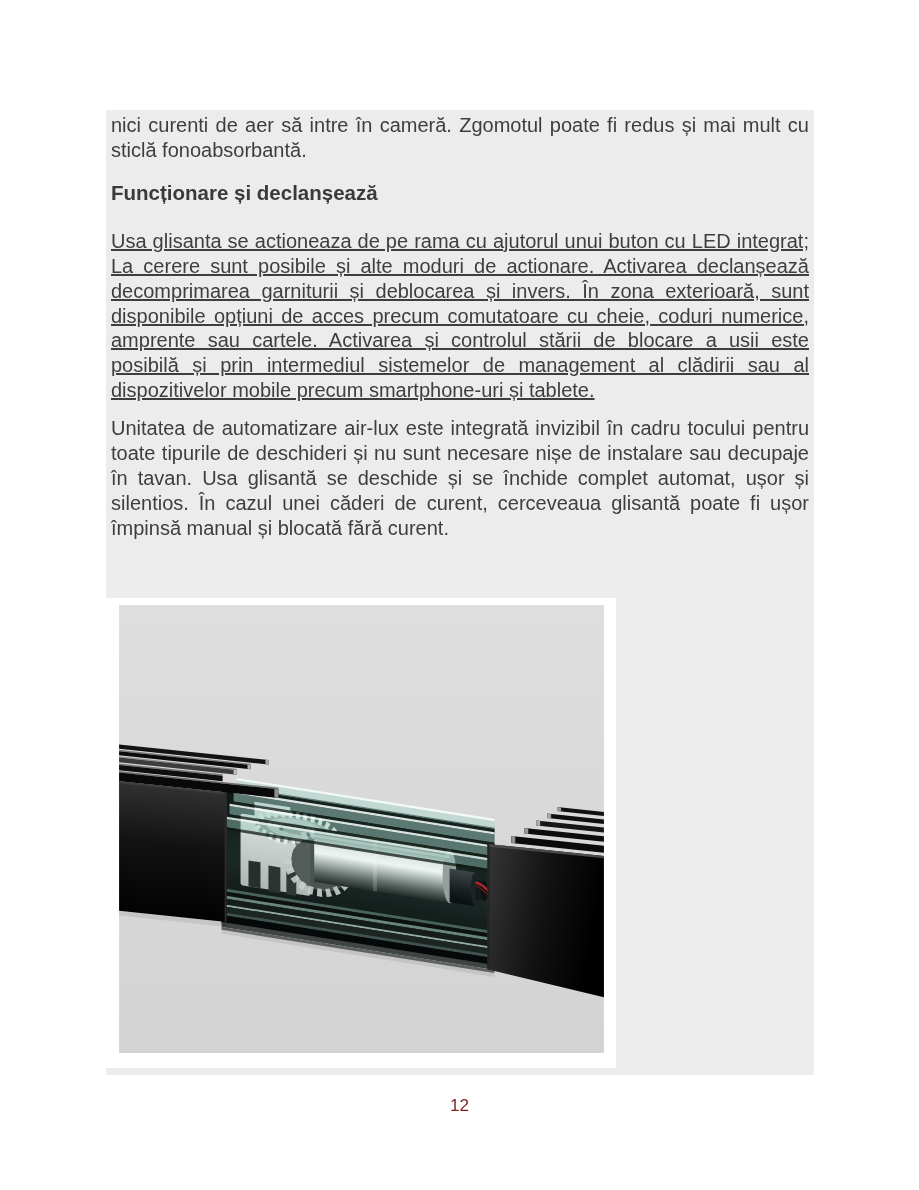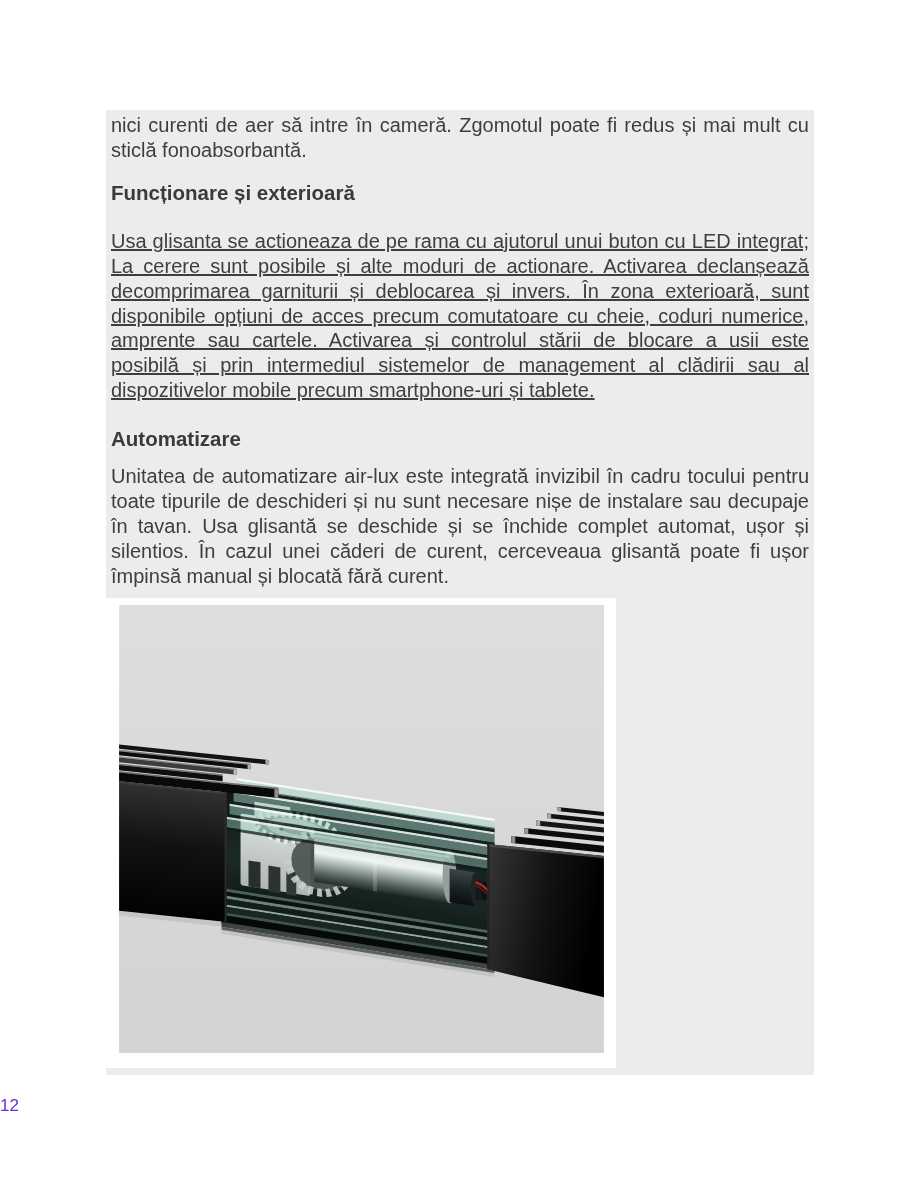--- a/index.html
+++ b/index.html
@@ -45,36 +45,35 @@
   .figure-frame{
     position:absolute;left:106px;top:598px;width:510px;height:470px;
     background:#ffffff;
     box-sizing:border-box;
     padding:7px 11px 15px 12px;
   }
   .figure-frame svg{display:block;}
 
   .page-number{
     position:absolute;left:0;top:1096px;width:919px;
-    text-align:left;
+    text-align:center;
     font-size:17px;line-height:20px;
-    color:#6d28d9;
+    color:#7f1d1d;
     font-family:"Liberation Sans", sans-serif;
   }
 </style>
 </head>
 <body>
 
 <div class="page">
 
   <div class="text-region">
     <p class="lead">nici curenti de aer să intre în cameră. Zgomotul poate fi redus și mai mult cu sticlă fonoabsorbantă.</p>
-    <h2 class="h-funct">Funcționare și exterioară</h2>
+    <h2 class="h-funct">Funcționare și declanșează</h2>
     <p class="p-funct">Usa glisanta se actioneaza de pe rama cu ajutorul unui buton cu LED integrat; La cerere sunt posibile și alte moduri de actionare. Activarea declanșează decomprimarea garniturii și deblocarea și invers. În zona exterioară, sunt disponibile opțiuni de acces precum comutatoare cu cheie, coduri numerice, amprente sau cartele. Activarea și controlul stării de blocare a usii este posibilă și prin intermediul sistemelor de management al clădirii sau al dispozitivelor mobile precum smartphone-uri și tablete.</p>
-    <h2 class="h-auto">Automatizare</h2>
     <p class="p-auto">Unitatea de automatizare air-lux este integrată invizibil în cadru tocului pentru toate tipurile de deschideri și nu sunt necesare nișe de instalare sau decupaje în tavan. Usa glisantă se deschide și se închide complet automat, ușor și silentios. În cazul unei căderi de curent, cerceveaua glisantă poate fi ușor împinsă manual și blocată fără curent.</p>
   </div>
 
   <div class="figure-frame">
     <svg width="487" height="448" viewBox="0 0 487 450" role="img" aria-label="3D rendering of the air-lux drive unit: toothed gear and tubular motor with red wire, integrated in a black sliding-door frame profile behind teal glass panes">
       <defs>
         <linearGradient id="bgG" x1="0" y1="0" x2="0" y2="1">
           <stop offset="0" stop-color="#dedede"></stop>
             <stop offset="1" stop-color="#d3d3d3"></stop>
         </linearGradient>

